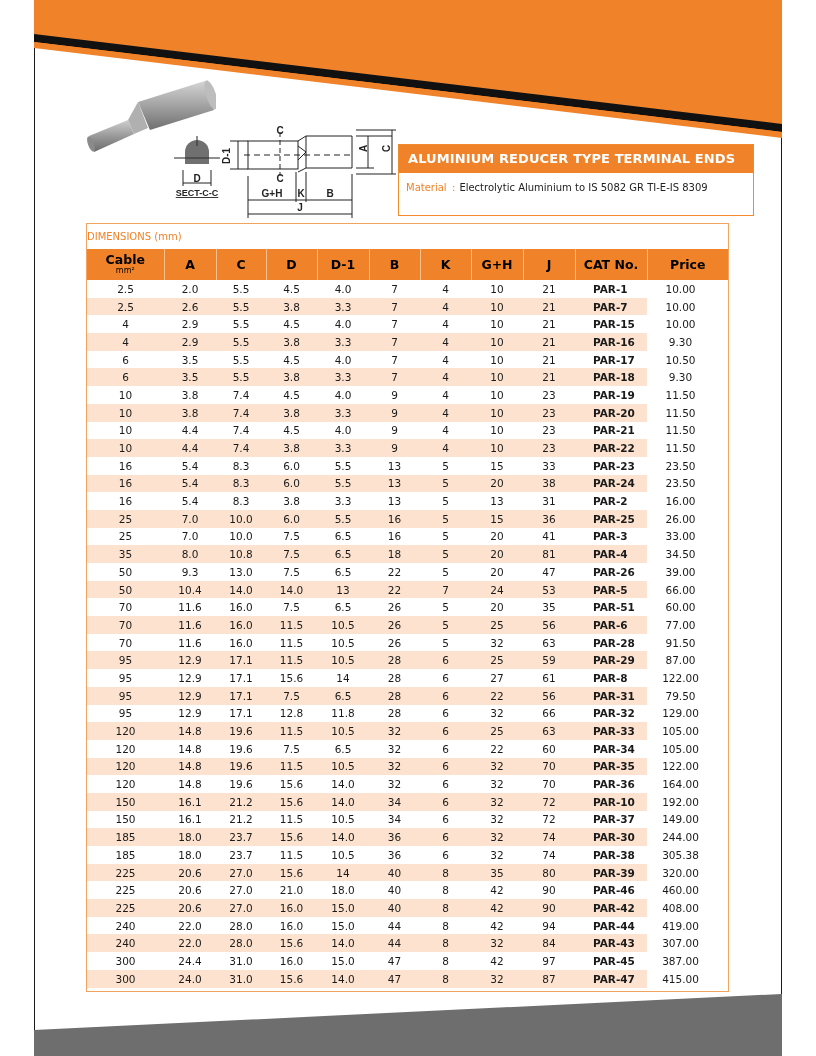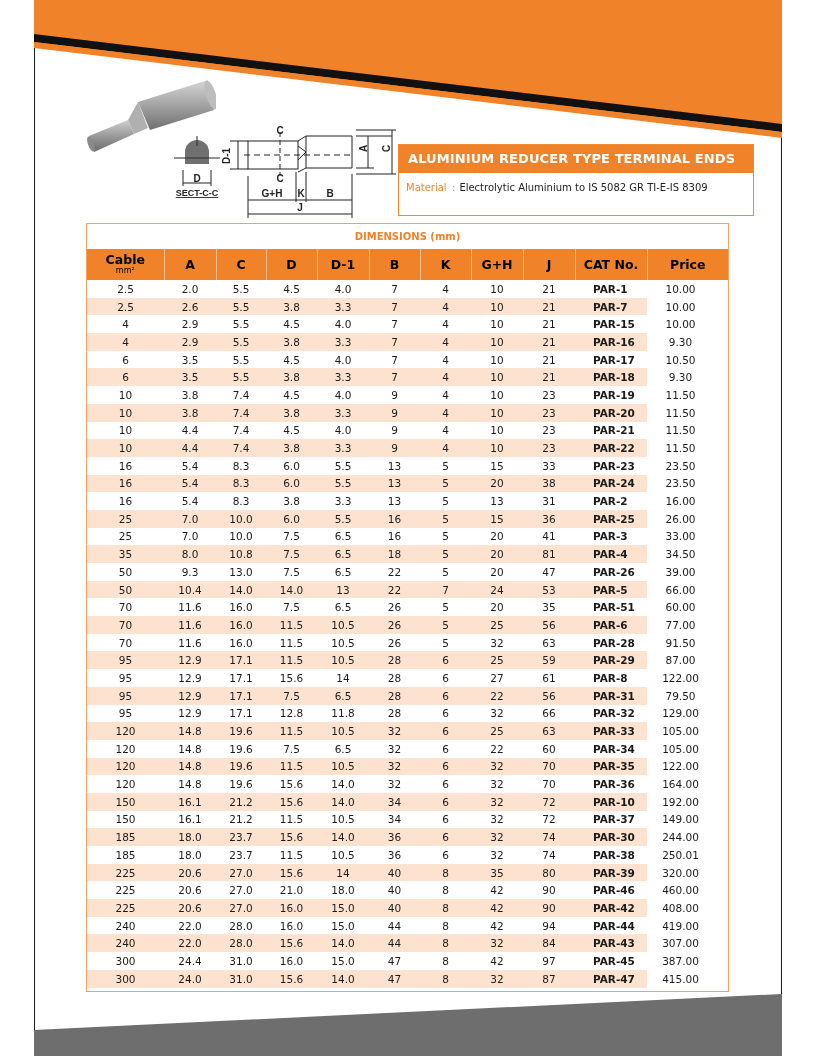--- a/index.html
+++ b/index.html
@@ -14,21 +14,21 @@
   .title-box { position:absolute; left:398px; top:144px; width:356px; height:72px;
                border:1.5px solid #f28a2e; box-sizing:border-box; background:#fff; }
   .title-bar { background:#f0832a; color:#fff; font-weight:bold; font-size:13px; height:28px;
                line-height:28px; padding-left:9px; letter-spacing:0.1px; }
   .spec-row { font-size:10px; line-height:14px; padding-left:7px; color:#222; white-space:nowrap;margin-top:8px; }
   .spec-row:first-of-type { margin-top:6px; }
   .spec-label { color:#f0832a; display:inline-block; width:46px; }
   .spec-colon { color:#f0832a; margin-right:4px; }
   .table-wrap { position:absolute; left:86px; top:223px; width:643px; height:769px;
                 border:1.5px solid #f2a35f; box-sizing:border-box; background:#fff; }
-  .dim-title { height:25px; line-height:25px; text-align:center; color:#f0832a; font-weight:bold; font-size:10px; }
+  .dim-title { height:25px; line-height:25px; text-align:left; color:#f0832a; font-weight:normal; font-size:10px; }
   table { border-collapse:collapse; width:100%; table-layout:fixed; }
   thead th { background:#f0832a; color:#000000; font-size:12.5px; font-weight:bold; height:31px; padding:0;
              border-left:1px solid #f7c08e; text-align:center; }
   thead th:first-child { border-left:none; line-height:11px; }
   .cable-sub { display:block; font-size:8px; font-weight:normal; }
   tbody td { font-size:10.5px; color:#1a1a1a; text-align:center; height:17.7px; padding:0; white-space:nowrap; }
   tbody tr.alt td { background:#fde3cf; }
   tbody tr.alt td.price { background:#ffffff; }
   td.price { padding-right:14px; }
   td.cat { text-align:left; padding-left:18px;font-weight:bold; }
@@ -575,21 +575,21 @@
           <td>185</td>
           <td>18.0</td>
           <td>23.7</td>
           <td>11.5</td>
           <td>10.5</td>
           <td>36</td>
           <td>6</td>
           <td>32</td>
           <td>74</td>
           <td class="cat">PAR-38</td>
-          <td class="price">250.01</td>
+          <td class="price">305.38</td>
         </tr>
         <tr class="alt">
           <td>225</td>
           <td>20.6</td>
           <td>27.0</td>
           <td>15.6</td>
           <td>14</td>
           <td>40</td>
           <td>8</td>
           <td>35</td>

